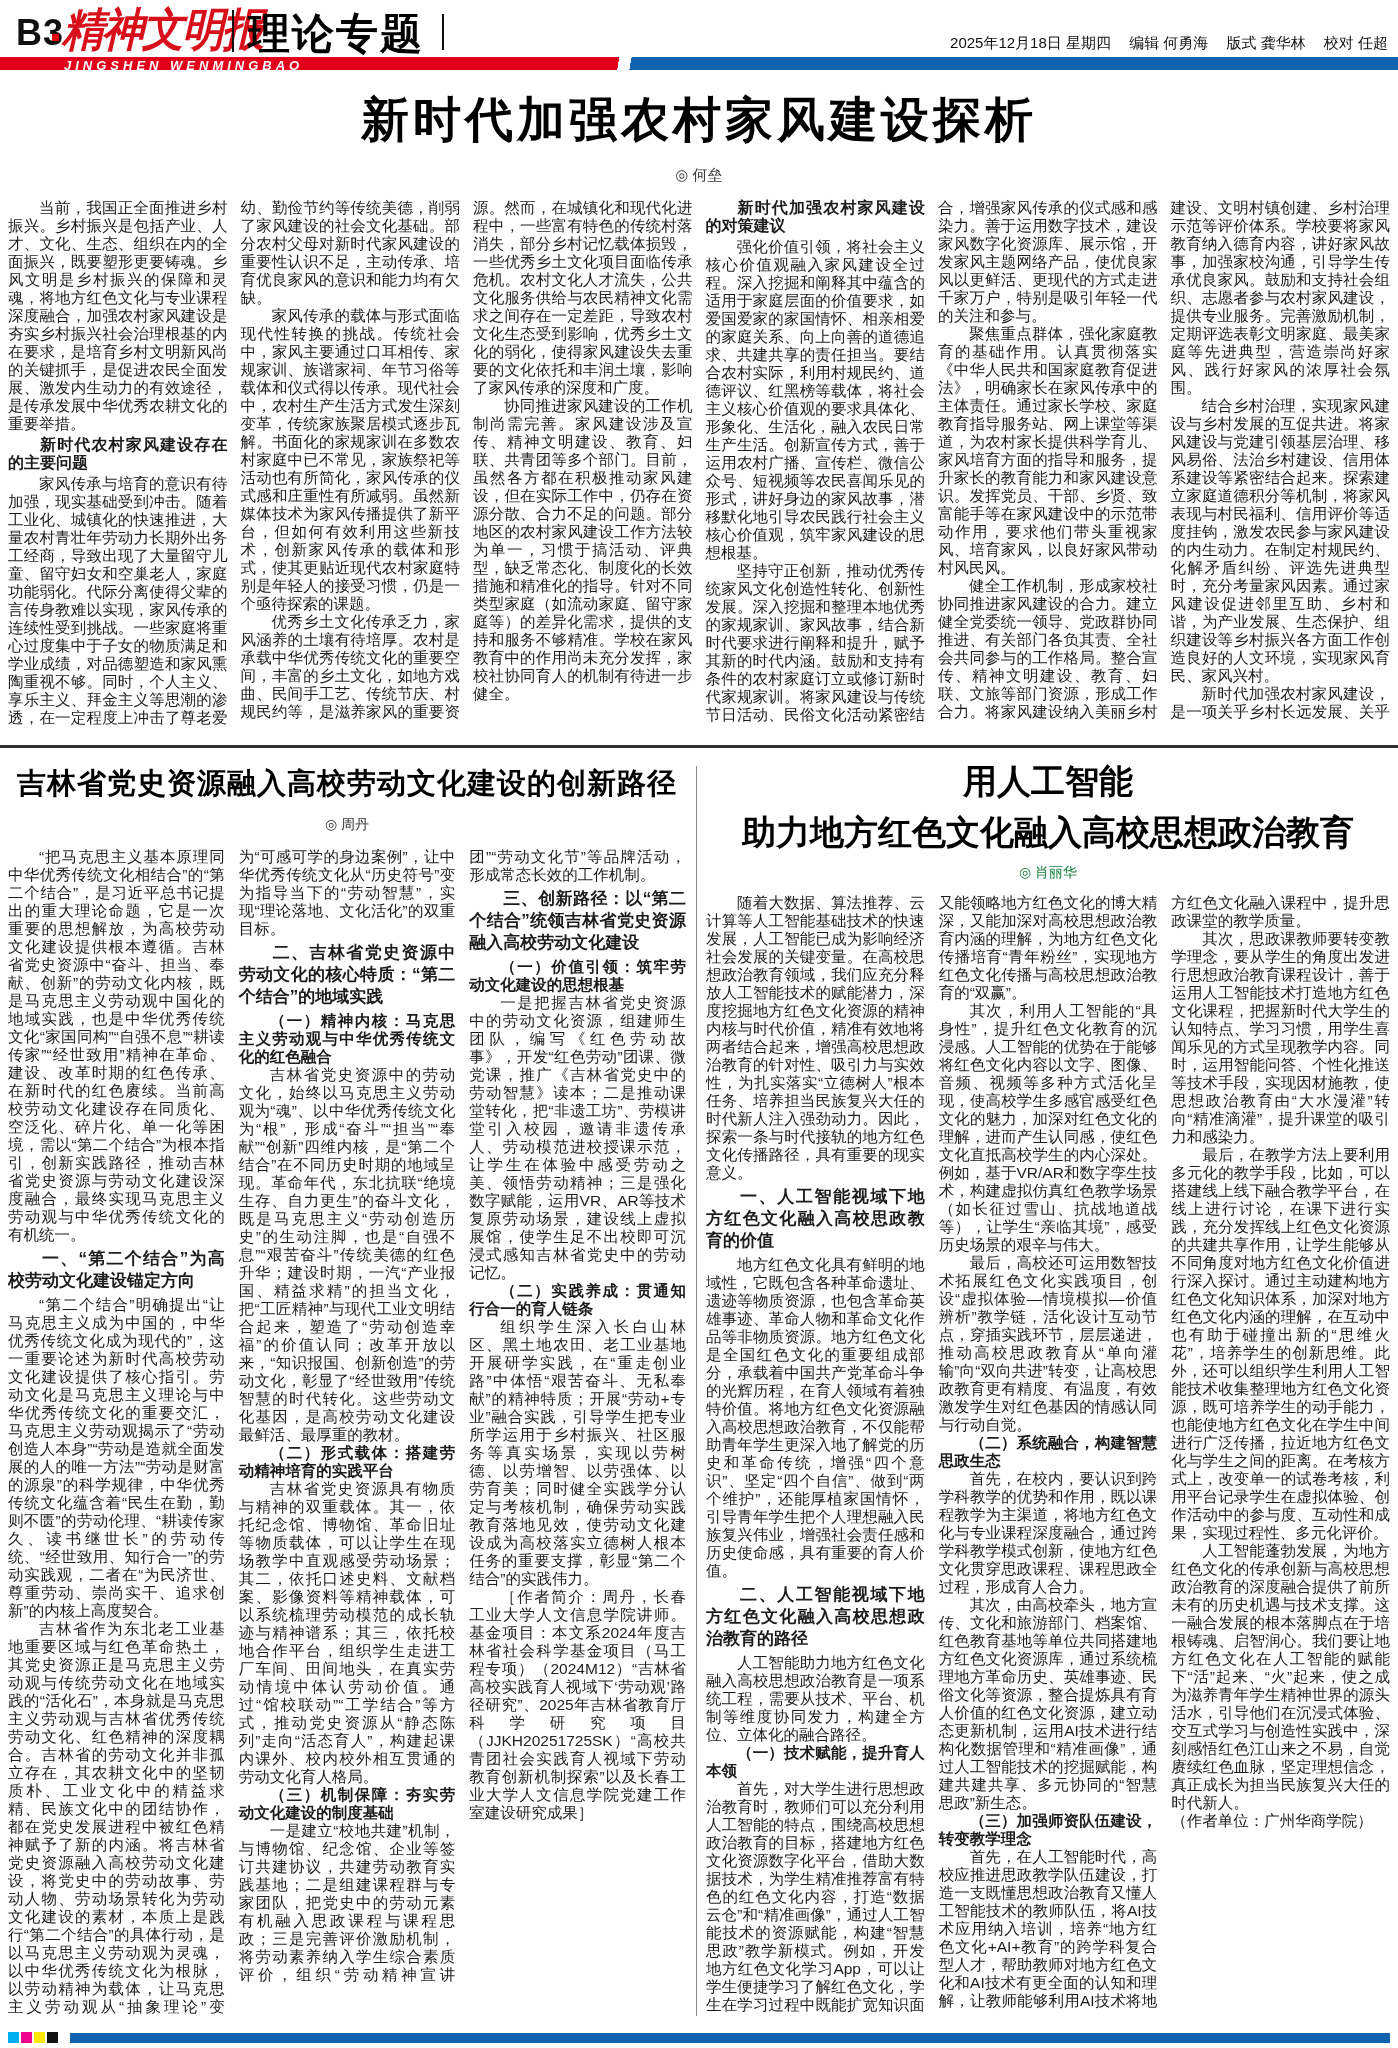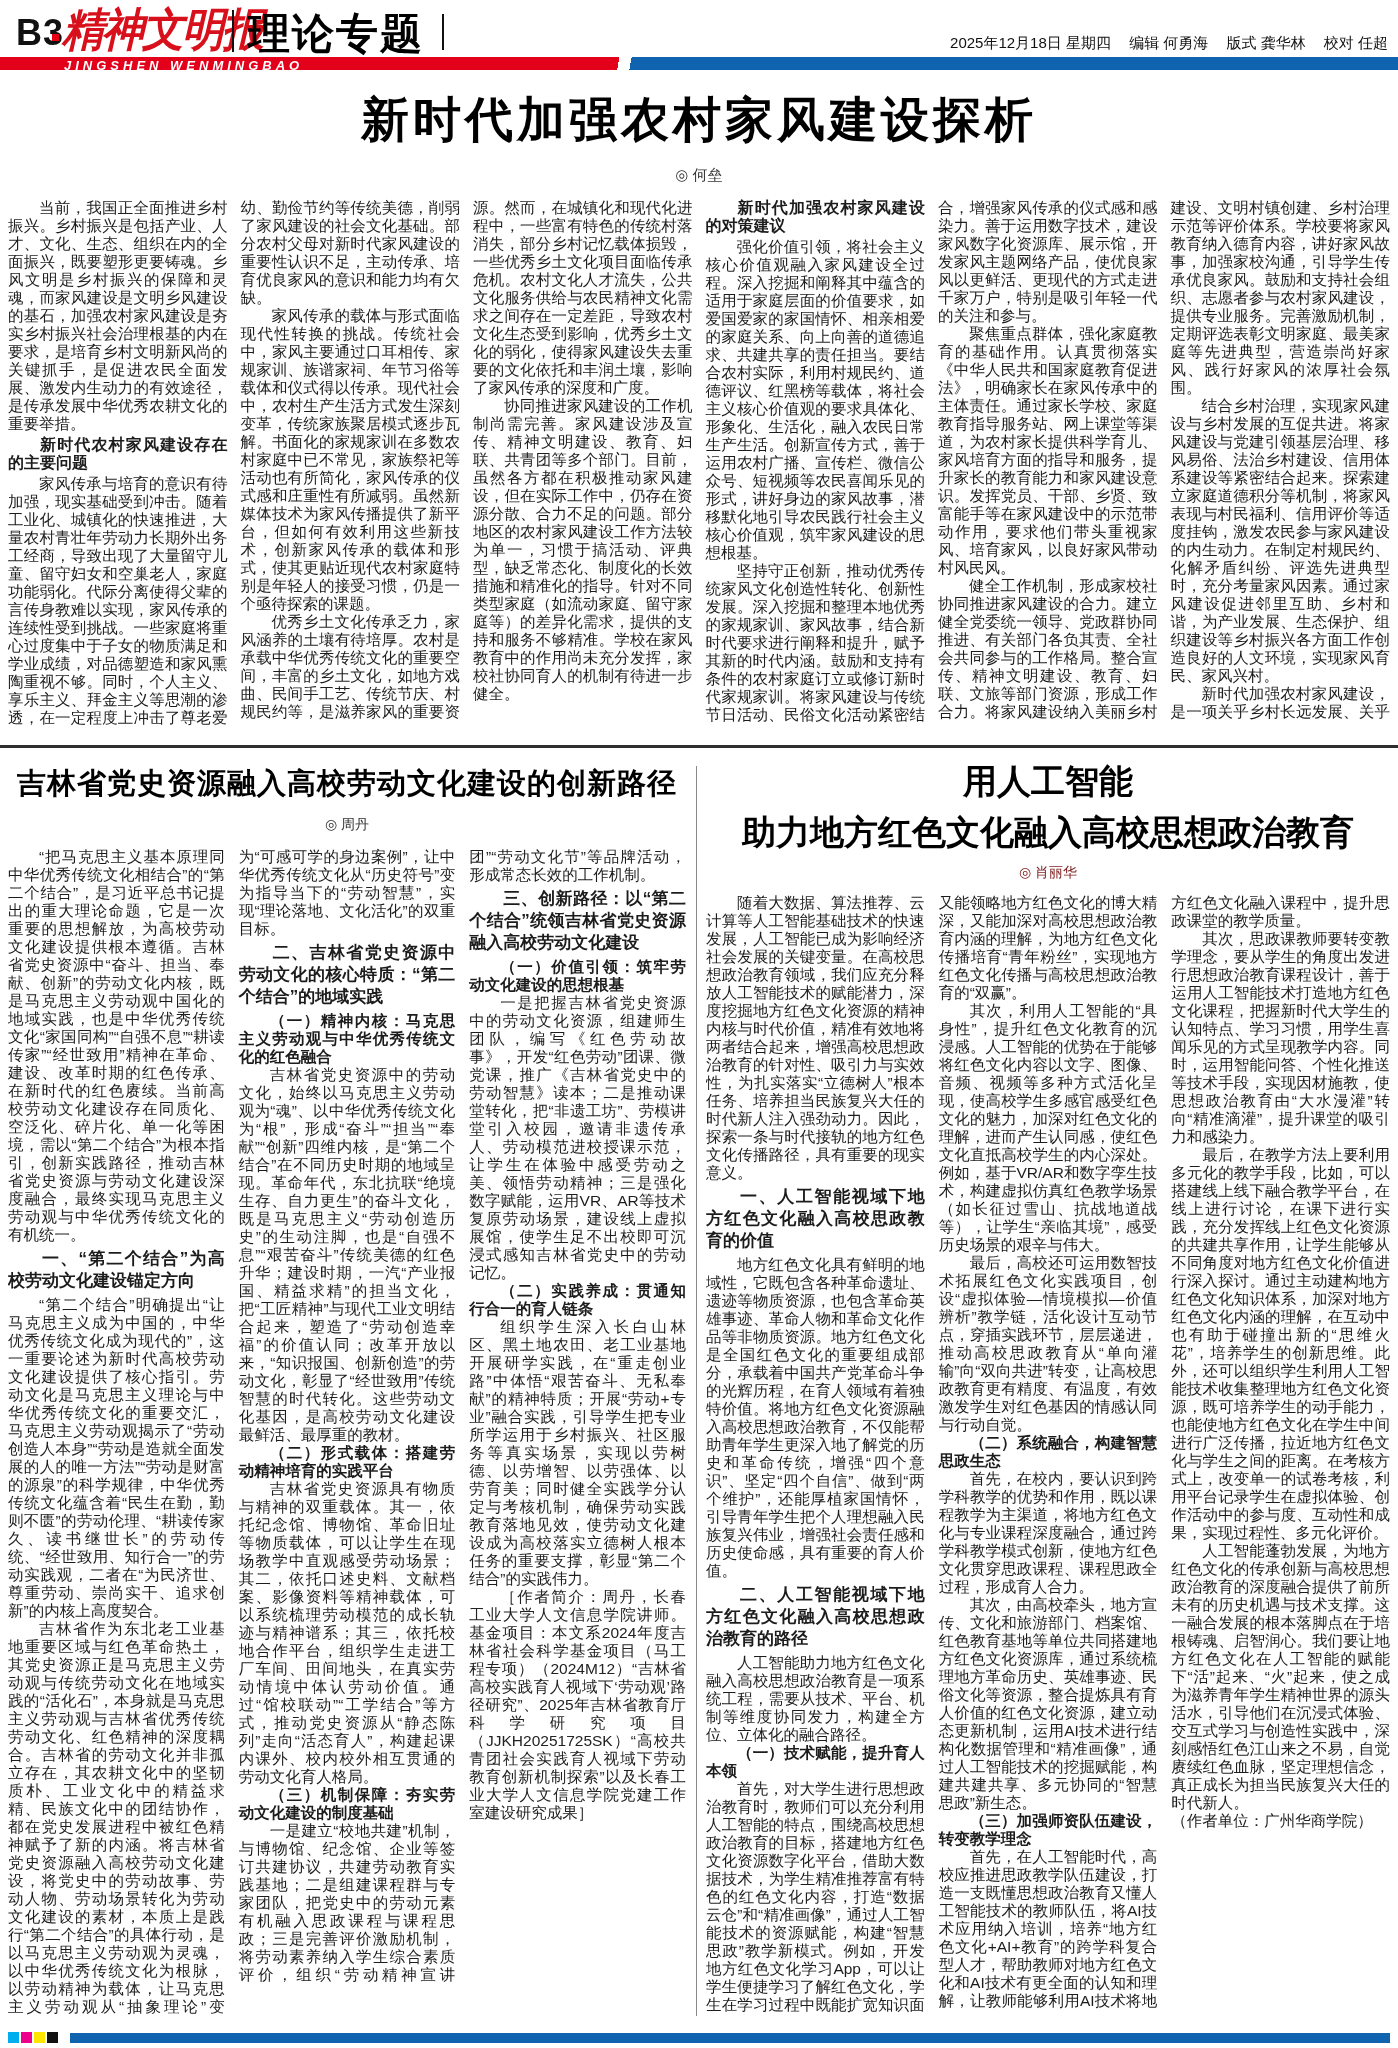--- a/index.html
+++ b/index.html
@@ -47,21 +47,21 @@
   .bottom-left { position:absolute; top:760px; left:8px; width:678px; }
   .bl-title { text-align:center; font-size:29px; font-weight:900; letter-spacing:1px; color:#000; margin:4px 0 0 0; }
   .bl-byline { text-align:center; font-size:14px; color:#333; margin-top:12px; }
   .cols3L { margin-top:14px; height:1168px; overflow:hidden;
     column-count:3; column-gap:14px; column-fill:auto;
     font-size:15.5px; line-height:18px; text-align:justify; }
 
   .bottom-right { position:absolute; top:760px; left:706px; width:684px; }
   .br-title1 { text-align:center; font-size:34px; font-weight:900; color:#000; margin:0; line-height:42px; }
   .br-title2 { text-align:center; font-size:34px; font-weight:900; color:#000; margin:8px; line-height:44px; letter-spacing:0px; }
-  .br-byline { text-align:center; font-size:14px; color:#7f1d1d; margin-top:10px; }
+  .br-byline { text-align:center; font-size:14px; color:#15803d; margin-top:10px; }
   .cols3R { margin-top:12px; height:1130px; overflow:hidden;
     column-count:3; column-gap:14px; column-fill:auto;
     font-size:15.5px; line-height:18px; text-align:justify; }
 
   .center-rule { position:absolute; top:766px; left:696px; width:1px; height:1250px; background:#8a8a8a; }
 
   
   .print-bar { position:absolute; left:8px; top:2032px; width:1382px; height:12px; }
   .reg { display:inline-block; width:11px; height:11px; margin-right:2px; vertical-align:top; }
   .reg.c { background:#00aeef; } .reg.m { background:#ec008c; }
@@ -85,21 +85,21 @@
     <span>版式 龚华林</span>
     <span>校对 任超</span>
   </div>
   <div class="band"></div>
   <div class="pinyin">JINGSHEN WENMINGBAO</div>
 
   <div class="main-article">
     <h1 class="main-title">新时代加强农村家风建设探析</h1>
     <div class="byline">◎ 何垒</div>
     <div class="cols6">
-      <p class="p">当前，我国正全面推进乡村振兴。乡村振兴是包括产业、人才、文化、生态、组织在内的全面振兴，既要塑形更要铸魂。乡风文明是乡村振兴的保障和灵魂，而家风建设是文明乡风建设的基石，加强农村家风建设是夯实乡村振兴社会治理根基的内在要求，是培育乡村文明新风尚的关键抓手，是促进农民全面发展、激发内生动力的有效途径，是传承发展中华优秀农耕文化的重要举措。</p>
+      <p class="p">当前，我国正全面推进乡村振兴。乡村振兴是包括产业、人才、文化、生态、组织在内的全面振兴，既要塑形更要铸魂。乡风文明是乡村振兴的保障和灵魂，将地方红色文化与专业课程深度融合，加强农村家风建设是夯实乡村振兴社会治理根基的内在要求，是培育乡村文明新风尚的关键抓手，是促进农民全面发展、激发内生动力的有效途径，是传承发展中华优秀农耕文化的重要举措。</p>
       <p class="hh">新时代农村家风建设存在的主要问题</p>
       <p class="p">家风传承与培育的意识有待加强，现实基础受到冲击。随着工业化、城镇化的快速推进，大量农村青壮年劳动力长期外出务工经商，导致出现了大量留守儿童、留守妇女和空巢老人，家庭功能弱化。代际分离使得父辈的言传身教难以实现，家风传承的连续性受到挑战。一些家庭将重心过度集中于子女的物质满足和学业成绩，对品德塑造和家风熏陶重视不够。同时，个人主义、享乐主义、拜金主义等思潮的渗透，在一定程度上冲击了尊老爱幼、勤俭节约等传统美德，削弱了家风建设的社会文化基础。部分农村父母对新时代家风建设的重要性认识不足，主动传承、培育优良家风的意识和能力均有欠缺。</p>
       <p class="p">家风传承的载体与形式面临现代性转换的挑战。传统社会中，家风主要通过口耳相传、家规家训、族谱家祠、年节习俗等载体和仪式得以传承。现代社会中，农村生产生活方式发生深刻变革，传统家族聚居模式逐步瓦解。书面化的家规家训在多数农村家庭中已不常见，家族祭祀等活动也有所简化，家风传承的仪式感和庄重性有所减弱。虽然新媒体技术为家风传播提供了新平台，但如何有效利用这些新技术，创新家风传承的载体和形式，使其更贴近现代农村家庭特别是年轻人的接受习惯，仍是一个亟待探索的课题。</p>
       <p class="p">优秀乡土文化传承乏力，家风涵养的土壤有待培厚。农村是承载中华优秀传统文化的重要空间，丰富的乡土文化，如地方戏曲、民间手工艺、传统节庆、村规民约等，是滋养家风的重要资源。然而，在城镇化和现代化进程中，一些富有特色的传统村落消失，部分乡村记忆载体损毁，一些优秀乡土文化项目面临传承危机。农村文化人才流失，公共文化服务供给与农民精神文化需求之间存在一定差距，导致农村文化生态受到影响，优秀乡土文化的弱化，使得家风建设失去重要的文化依托和丰润土壤，影响了家风传承的深度和广度。</p>
       <p class="p">协同推进家风建设的工作机制尚需完善。家风建设涉及宣传、精神文明建设、教育、妇联、共青团等多个部门。目前，虽然各方都在积极推动家风建设，但在实际工作中，仍存在资源分散、合力不足的问题。部分地区的农村家风建设工作方法较为单一，习惯于搞活动、评典型，缺乏常态化、制度化的长效措施和精准化的指导。针对不同类型家庭（如流动家庭、留守家庭等）的差异化需求，提供的支持和服务不够精准。学校在家风教育中的作用尚未充分发挥，家校社协同育人的机制有待进一步健全。</p>
       <p class="hh">新时代加强农村家风建设的对策建议</p>
       <p class="p">强化价值引领，将社会主义核心价值观融入家风建设全过程。深入挖掘和阐释其中蕴含的适用于家庭层面的价值要求，如爱国爱家的家国情怀、相亲相爱的家庭关系、向上向善的道德追求、共建共享的责任担当。要结合农村实际，利用村规民约、道德评议、红黑榜等载体，将社会主义核心价值观的要求具体化、形象化、生活化，融入农民日常生产生活。创新宣传方式，善于运用农村广播、宣传栏、微信公众号、短视频等农民喜闻乐见的形式，讲好身边的家风故事，潜移默化地引导农民践行社会主义核心价值观，筑牢家风建设的思想根基。</p>
       <p class="p">坚持守正创新，推动优秀传统家风文化创造性转化、创新性发展。深入挖掘和整理本地优秀的家规家训、家风故事，结合新时代要求进行阐释和提升，赋予其新的时代内涵。鼓励和支持有条件的农村家庭订立或修订新时代家规家训。将家风建设与传统节日活动、民俗文化活动紧密结合，增强家风传承的仪式感和感染力。善于运用数字技术，建设家风数字化资源库、展示馆，开发家风主题网络产品，使优良家风以更鲜活、更现代的方式走进千家万户，特别是吸引年轻一代的关注和参与。</p>
       <p class="p">聚焦重点群体，强化家庭教育的基础作用。认真贯彻落实《中华人民共和国家庭教育促进法》，明确家长在家风传承中的主体责任。通过家长学校、家庭教育指导服务站、网上课堂等渠道，为农村家长提供科学育儿、家风培育方面的指导和服务，提升家长的教育能力和家风建设意识。发挥党员、干部、乡贤、致富能手等在家风建设中的示范带动作用，要求他们带头重视家风、培育家风，以良好家风带动村风民风。</p>
       <p class="p">健全工作机制，形成家校社协同推进家风建设的合力。建立健全党委统一领导、党政群协同推进、有关部门各负其责、全社会共同参与的工作格局。整合宣传、精神文明建设、教育、妇联、文旅等部门资源，形成工作合力。将家风建设纳入美丽乡村建设、文明村镇创建、乡村治理示范等评价体系。学校要将家风教育纳入德育内容，讲好家风故事，加强家校沟通，引导学生传承优良家风。鼓励和支持社会组织、志愿者参与农村家风建设，提供专业服务。完善激励机制，定期评选表彰文明家庭、最美家庭等先进典型，营造崇尚好家风、践行好家风的浓厚社会氛围。</p>

